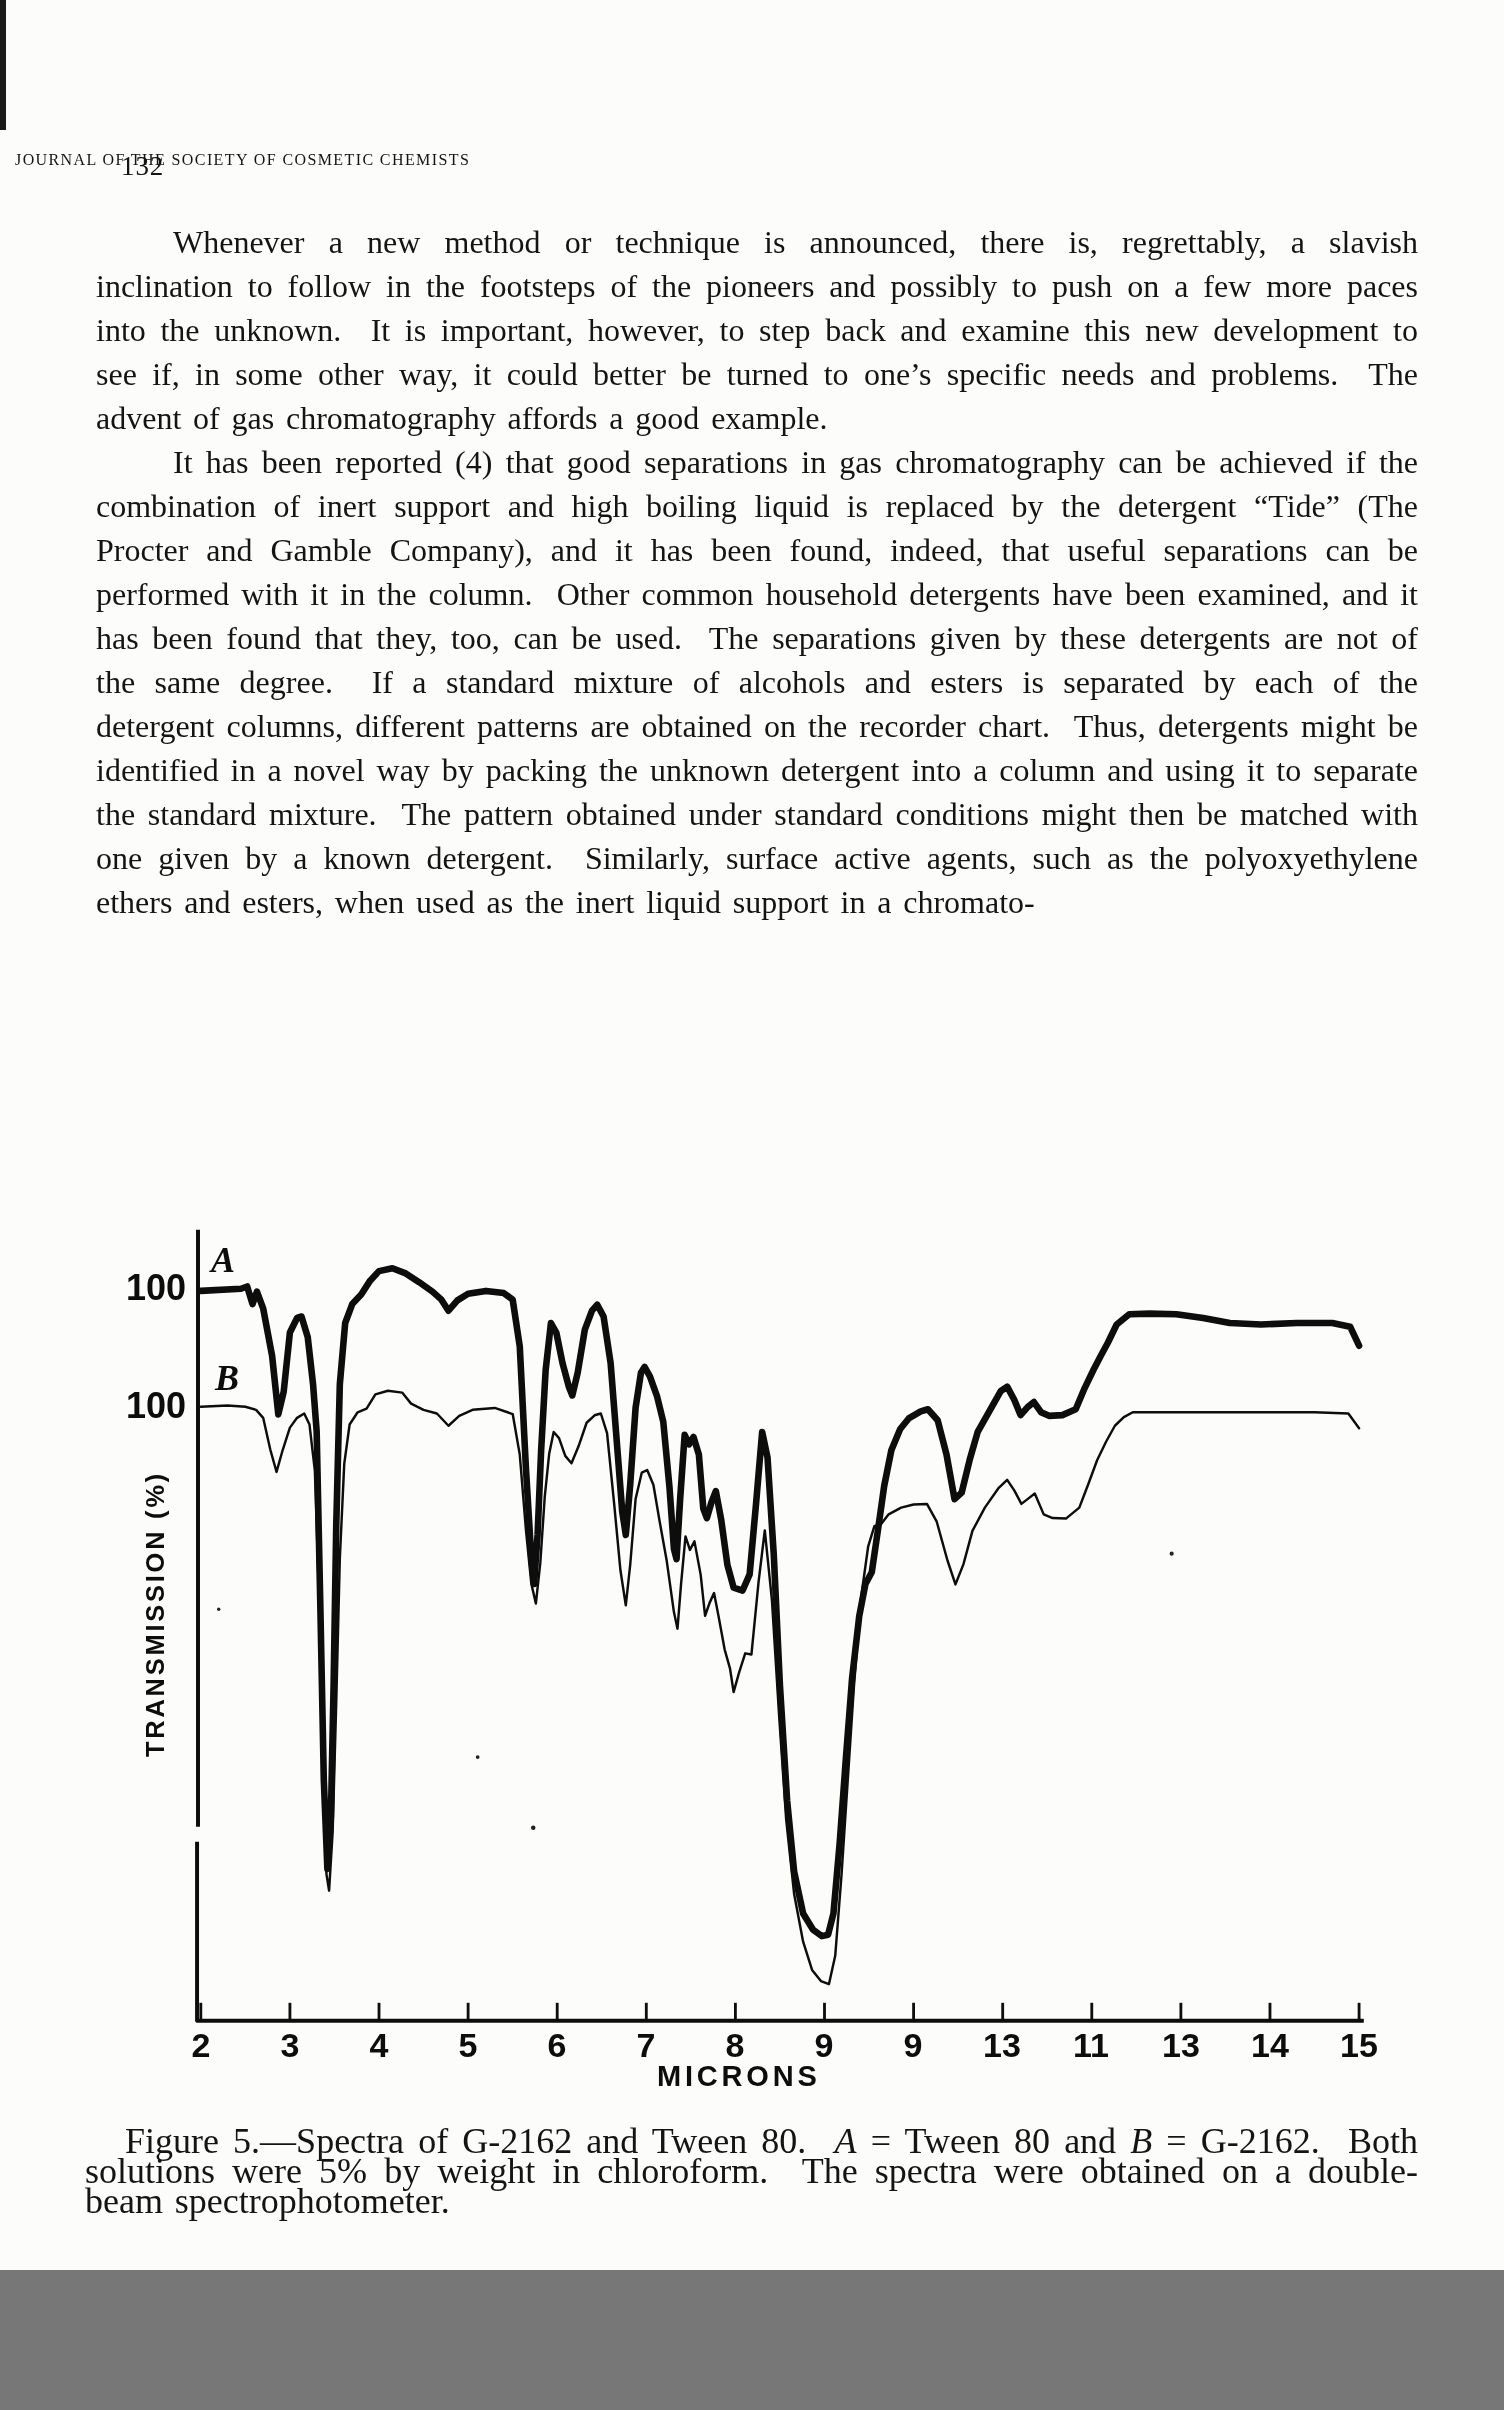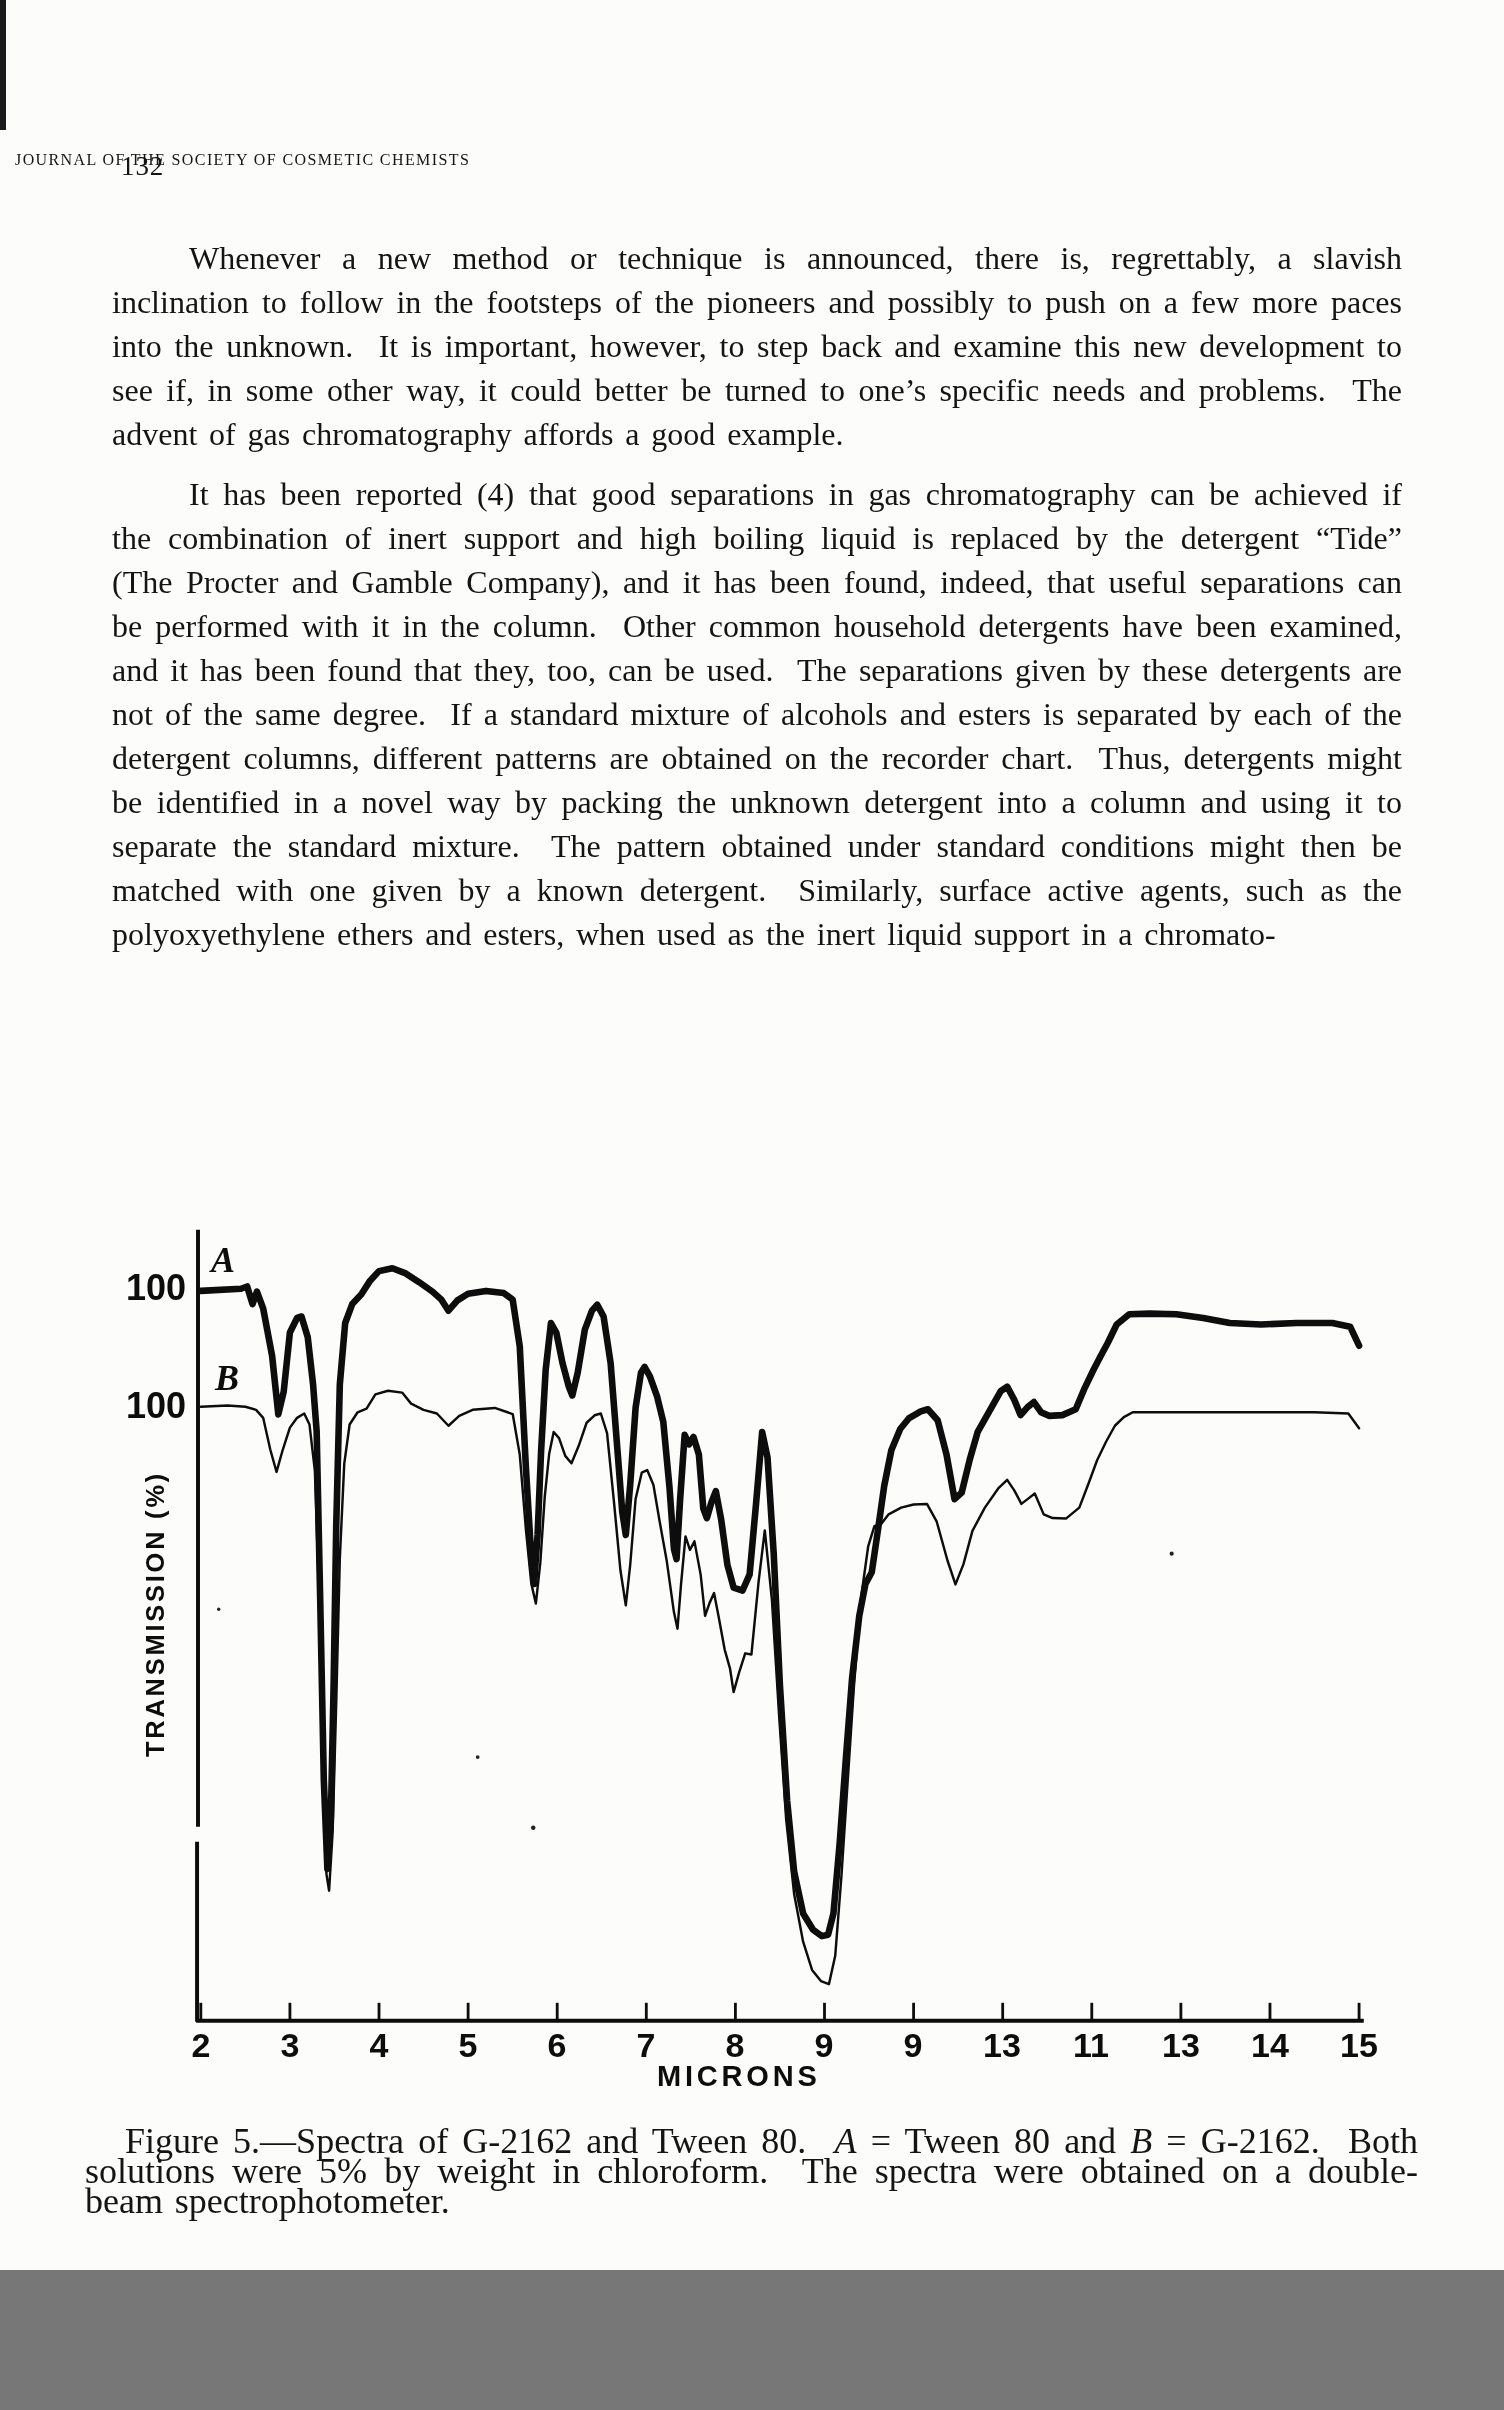--- a/index.html
+++ b/index.html
@@ -19,21 +19,21 @@
     font-size:27px;letter-spacing:0.9px;
   }
   .journal-header{
     position:absolute;left:15px;top:151px;width:1478px;
     text-align:left;font-size:16px;letter-spacing:1.4px;
   }
   .body-text{
     position:absolute;left:96px;top:220px;width:1322px;
   }
   .body-text p{
-    margin:16px;font-size:32px;line-height:44px;
+    margin:0;font-size:32px;line-height:44px;
     text-align:justify;text-indent:77px;
     word-spacing:3.8px;white-space:pre-wrap;
   }
   .chart{position:absolute;left:85px;top:1205px;width:1356px;height:895px;}
   .chart svg{position:absolute;left:0;top:0;width:100%;height:100%;}
   .curve-a{fill:none;stroke:#0d0d0d;stroke-width:7;stroke-linejoin:round;stroke-linecap:round;}
   .curve-b{fill:none;stroke:#0d0d0d;stroke-width:2.6;stroke-linejoin:round;stroke-linecap:round;}
   .axisline{stroke:#0d0d0d;stroke-width:4.2;stroke-linecap:butt;}
   .tickline{stroke:#0d0d0d;stroke-width:3;}
   .speck{fill:#222;}

